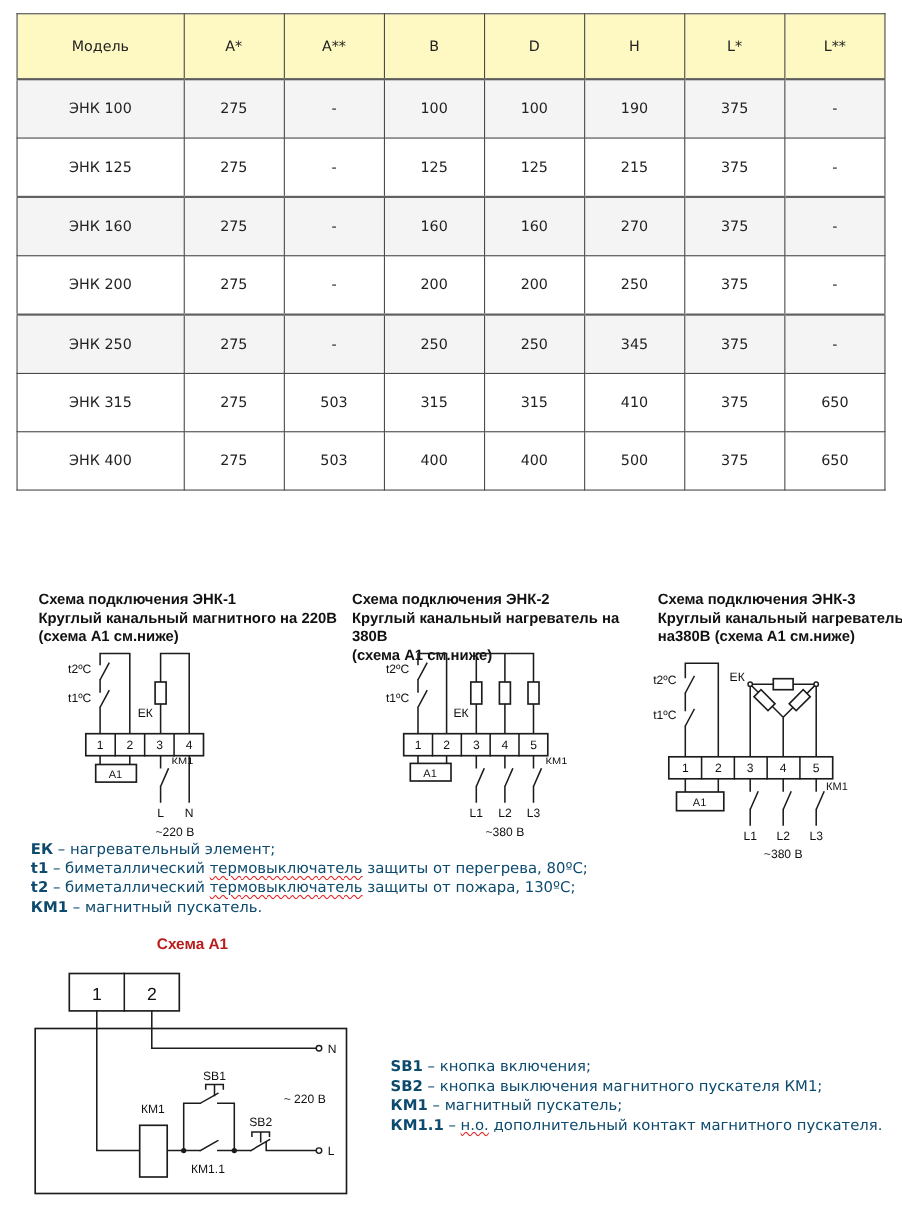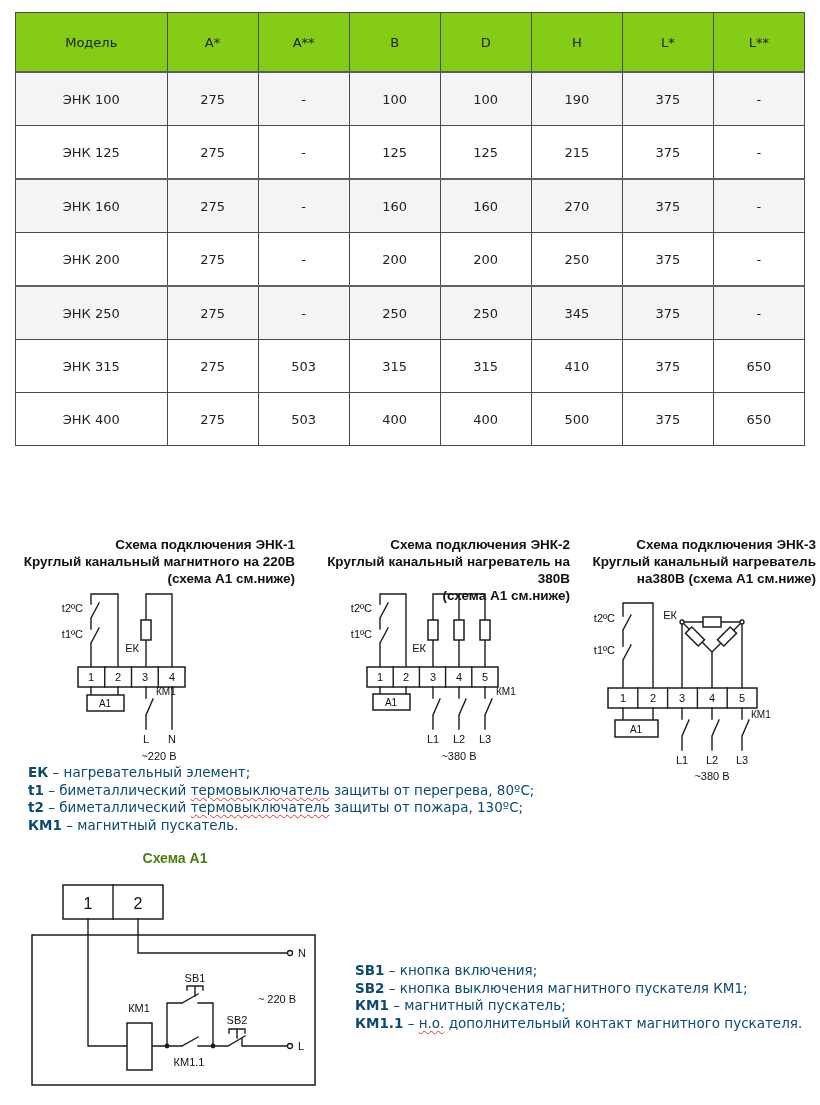--- a/index.html
+++ b/index.html
@@ -9,44 +9,44 @@
   }
   
   table.spec {
     position:absolute; left:15px; top:12px; width:790px;
     border-collapse:collapse; table-layout:fixed; font-size:13px; color:#222;
   }
   table.spec th, table.spec td {
     border:1px solid #4a4a4a; text-align:center; vertical-align:middle;
     font-weight:normal; padding:0;
   }
-  table.spec thead th { height:58px; background:#84cc16; border-bottom:2px solid #5d5d5d; }
+  table.spec thead th { height:58px; background:#fef9c3; border-bottom:2px solid #5d5d5d; }
   table.spec tbody td { height:52px; background:#fff; }
   table.spec tr.band td { background:#f4f4f4; border-top:2px solid #616161;margin-top:32px; }
   .colModel { width:19.2%; } .colDim { width:11.54%; }
   
   .diag-title {
     position:absolute; font-family:"Liberation Sans","DejaVu Sans",sans-serif;
-    font-weight:bold; font-size:13.5px; line-height:17px; text-align:right; color:#111;
+    font-weight:bold; font-size:13.5px; line-height:17px; text-align:left; color:#111;margin-left:20px;
   }
   
   svg.schem { position:absolute; overflow:visible; }
   svg.schem .w { stroke:#1c1c1c; stroke-width:1.4; fill:none; stroke-linecap:square; }
   svg.schem .bx { stroke:#1c1c1c; stroke-width:1.5; fill:#ffffff; }
   svg.schem text { font-family:"Liberation Sans","DejaVu Sans",sans-serif; font-size:11px; fill:#111; stroke:none; }
   svg.schem .dot { fill:#1c1c1c; stroke:none; }
   svg.schem .node { fill:#ffffff; stroke:#1c1c1c; stroke-width:1.3; }
   svg.schem .big { font-size:16px; }
   
   .legend { position:absolute; font-size:13.5px; line-height:17.5px; color:#0c4a6e; }
   .legend b { font-weight:bold; }
   .misspell { text-decoration:underline wavy #e03030 1px; text-underline-offset:2px; }
   .a1-title {
     position:absolute; left:25px; top:850px; width:300px; text-align:center;
-    font-family:"Liberation Sans","DejaVu Sans",sans-serif; font-weight:bold; font-size:14px; color:#4d7c0f;
+    font-family:"Liberation Sans","DejaVu Sans",sans-serif; font-weight:bold; font-size:14px; color:#b91c1c;
   }
 </style>
 </head>
 <body>
 
 <div class="page">
 
   <table class="spec">
     <colgroup>
       <col class="colModel">

